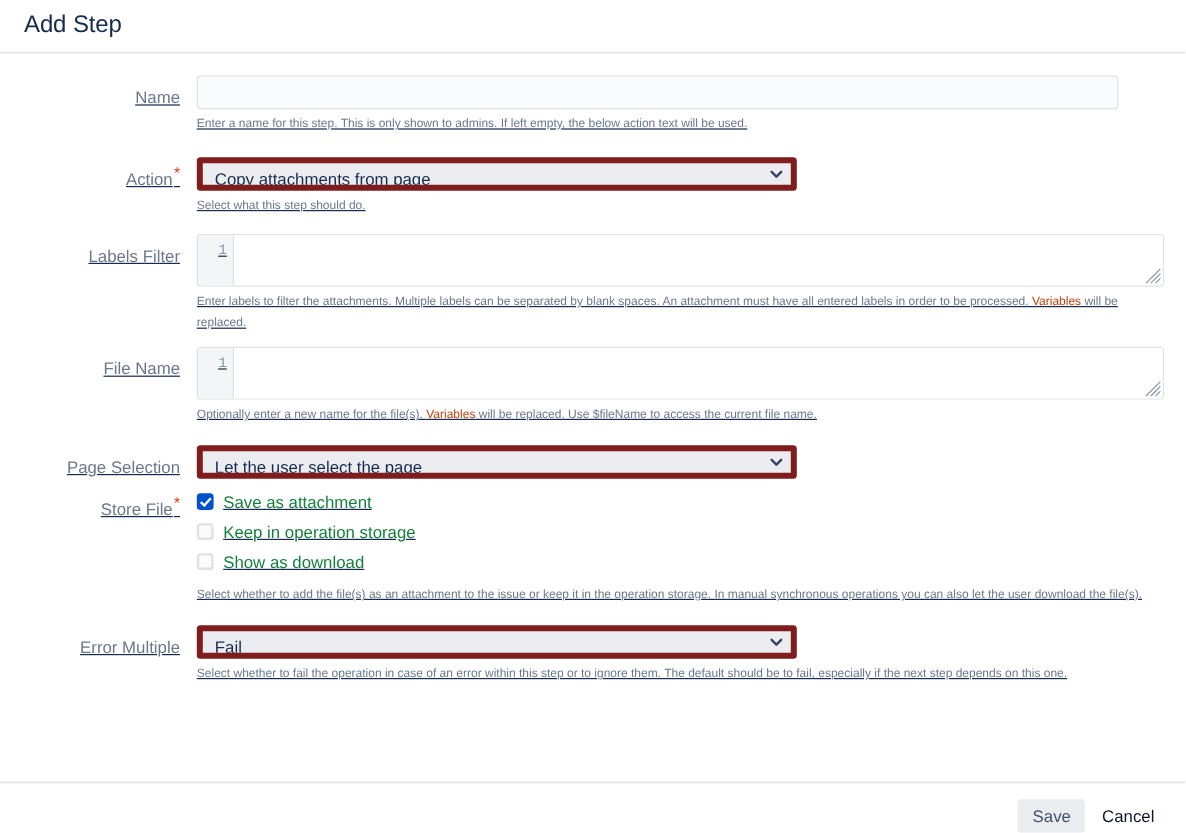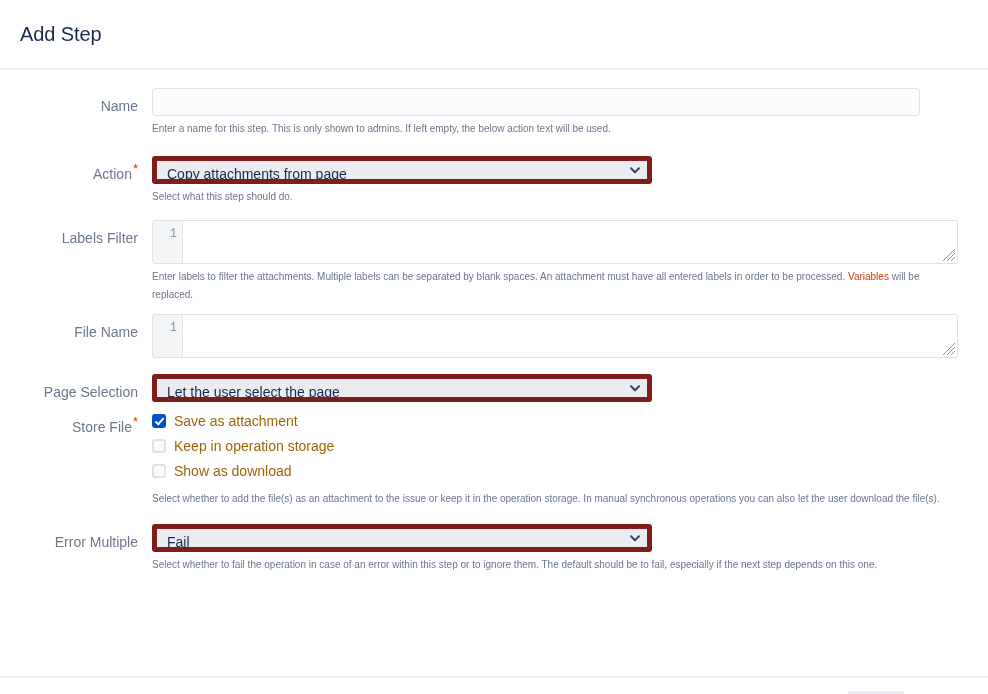--- a/index.html
+++ b/index.html
@@ -10,40 +10,41 @@
     width: 988px;
     height: 694px;
     background: #ffffff;
     font-family: "Liberation Sans", sans-serif;
     color: #172B4D;
     overflow: hidden;
   }
 
   
   .dialog-header {
-    height: 70px;
+    height: 45px;
     box-sizing: border-box;
     padding: 0 20px;
     display: flex;
     align-items: center;
     border-bottom: 2px solid #EBECF0;
   }
   .dialog-title {
     font-size: 20px;
     font-weight: 500;
     color: #172B4D;
     letter-spacing: -0.1px;
   }
 
   
   .dialog-body {
     height: 586px;
     box-sizing: border-box;
-    padding: 18px 0 0 4px;
+    padding: 18px 0 0 16px;
     overflow: hidden;
+    text-decoration: underline;
   }
 
   .field-row {
     display: flex;
     align-items: flex-start;
     padding: 0 16px 0 0;
   }
   .field-label {
     width: 148px;
     min-width: 148px;
@@ -207,21 +208,21 @@
     left: 3px;
     top: 0px;
     width: 3px;
     height: 7px;
     border: solid #ffffff;
     border-width: 0 2px 2px 0;
     transform: rotate(42deg);
   }
   .cb-label {
     font-size: 14px;
-    color: #a16207;
+    color: #15803d;
     line-height: 20px;
     cursor: pointer;
   }
 
   
   .gap-1 { height: 18px; }
   .gap-2 { height: 14px; }
   .gap-3 { height: 16px; }
   .gap-4 { height: 10px; }
 
@@ -326,20 +327,23 @@
     <div class="field-control">
       <div class="code-editor">
         <div class="code-gutter">1</div>
         <textarea class="code-area" style=""></textarea>
         <span class="resize-grip">
           <svg width="14" height="14" viewBox="0 0 14 14">
             <path d="M13 5 L5 13 M13 9 L9 13 M13 1 L1 13" stroke="#8993A4" stroke-width="1" fill="none"></path>
           </svg>
         </span>
       </div>
+      <div class="help-text">
+        <span>Optionally enter a new name for the file(s). </span><a class="link" href="#">Variables</a><span> will be replaced. Use $fileName to access the current file name.</span>
+      </div>
     </div>
   </div>
 
   <div class="gap-3"></div>
 
   <div class="field-row">
     <div class="field-label">
       <span>Page Selection</span>
     </div>
     <div class="field-control">

